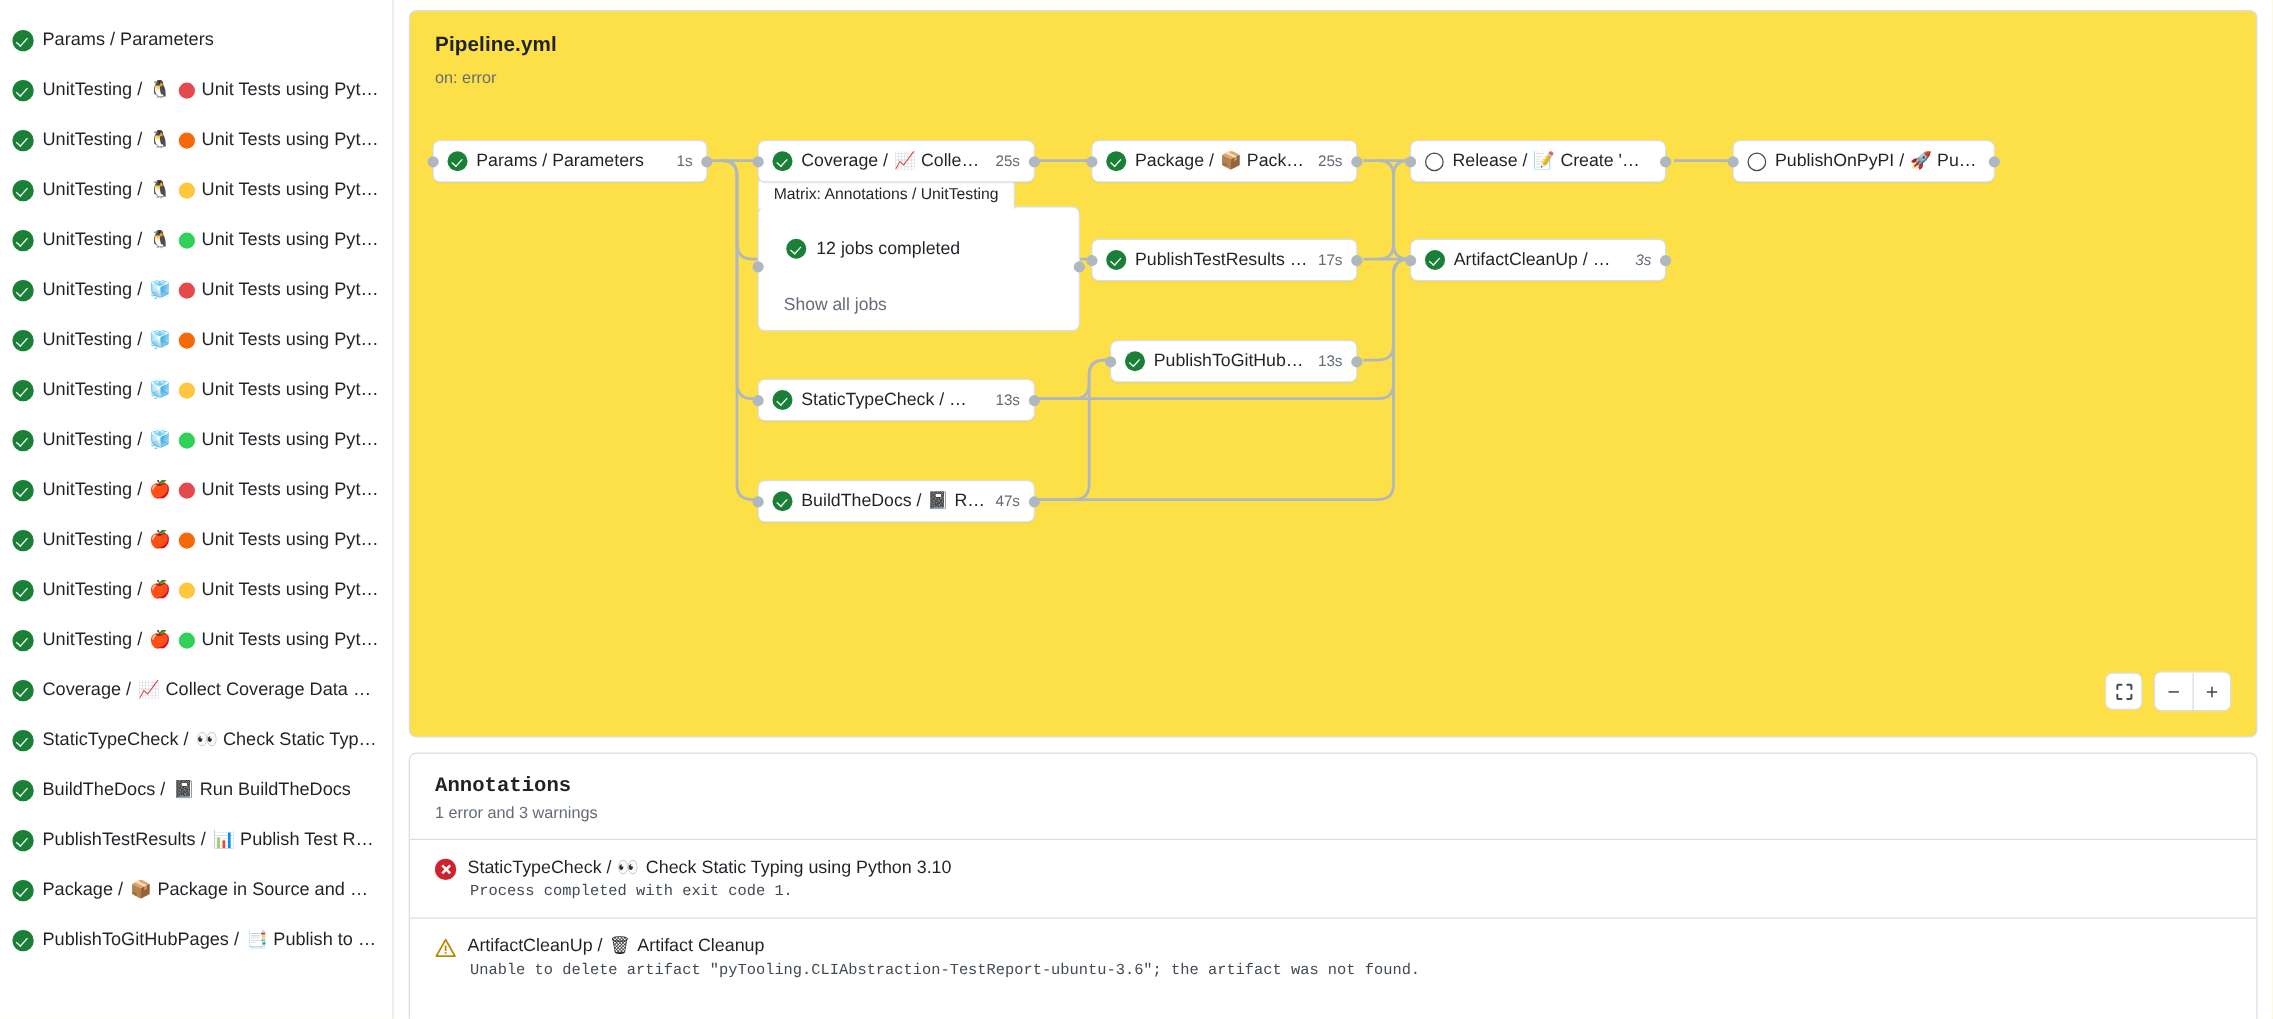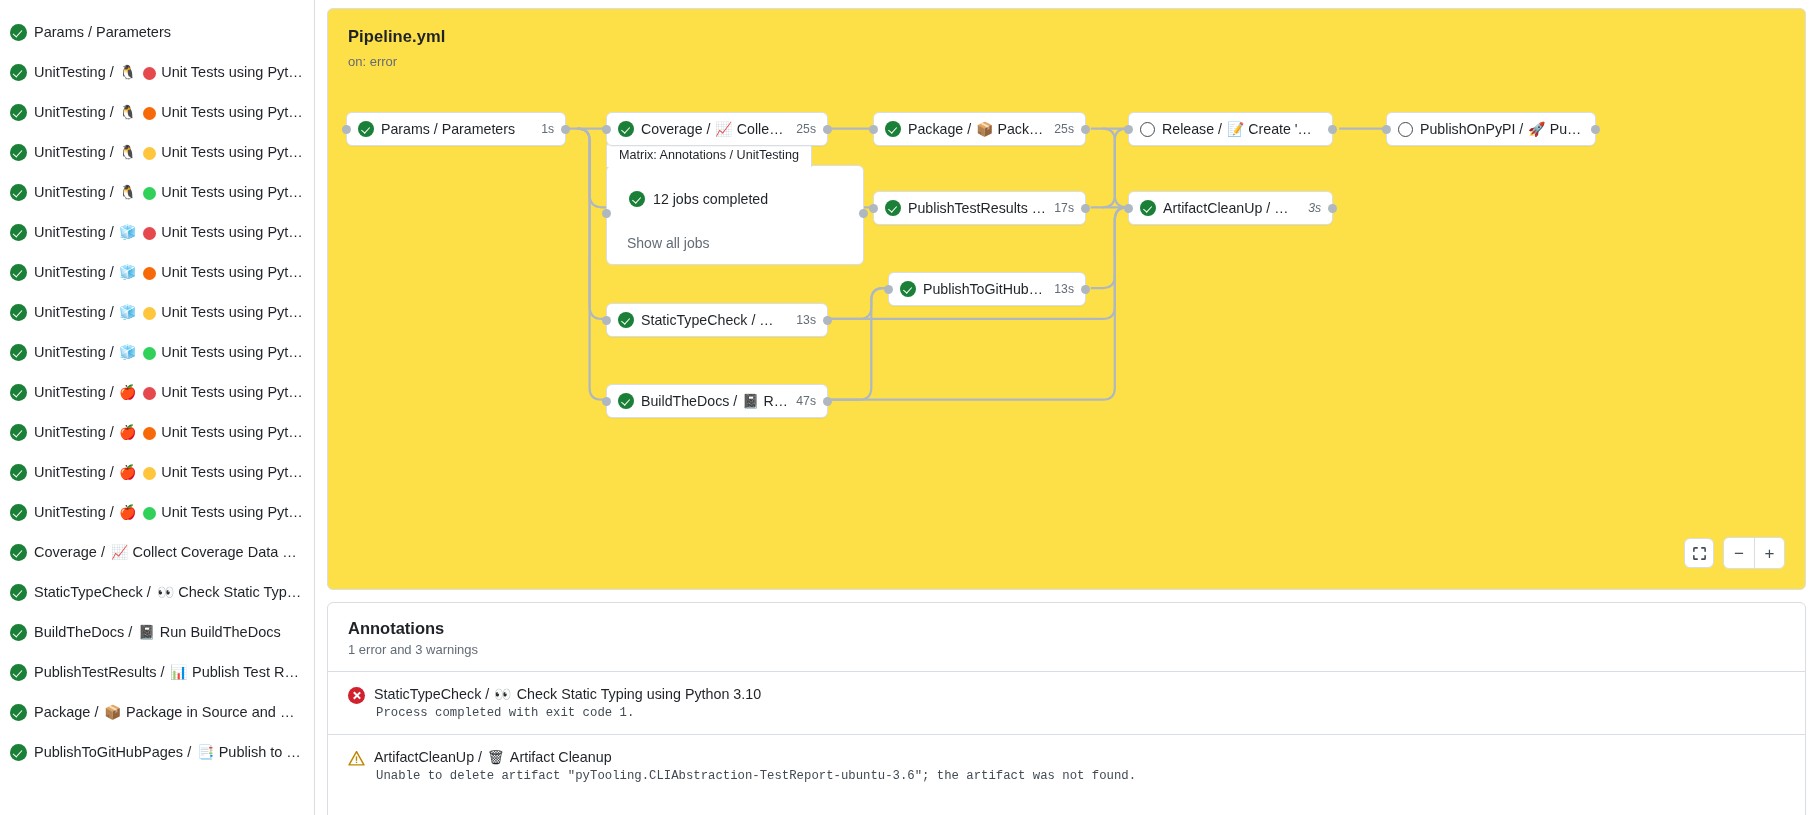--- a/index.html
+++ b/index.html
@@ -214,21 +214,21 @@
 
   
   .ann-panel {
     margin-top: 12px;
     height: 225px;
     overflow: hidden;
   }
   .ann-head {
     padding: 16px 20px 0 20px;
   }
-  .ann-title { font-size: 16.5px; font-weight: 600; color:#1f2328; }
+  .ann-title { font-size: 16.5px; font-weight: 600; color:#1f2328;font-family:Liberation Mono, monospace; }
   .ann-sub { font-size: 13px; color: #636c76; margin-top: 4px; }
 
   .ann-row {
     display: flex;
     gap: 9px;
     padding: 14px 20px 14px 20px;
     border-top: 1px solid #d8dee4;
     margin-top: 14px;
   }
   .ann-row + .ann-row { margin-top: 0; }

